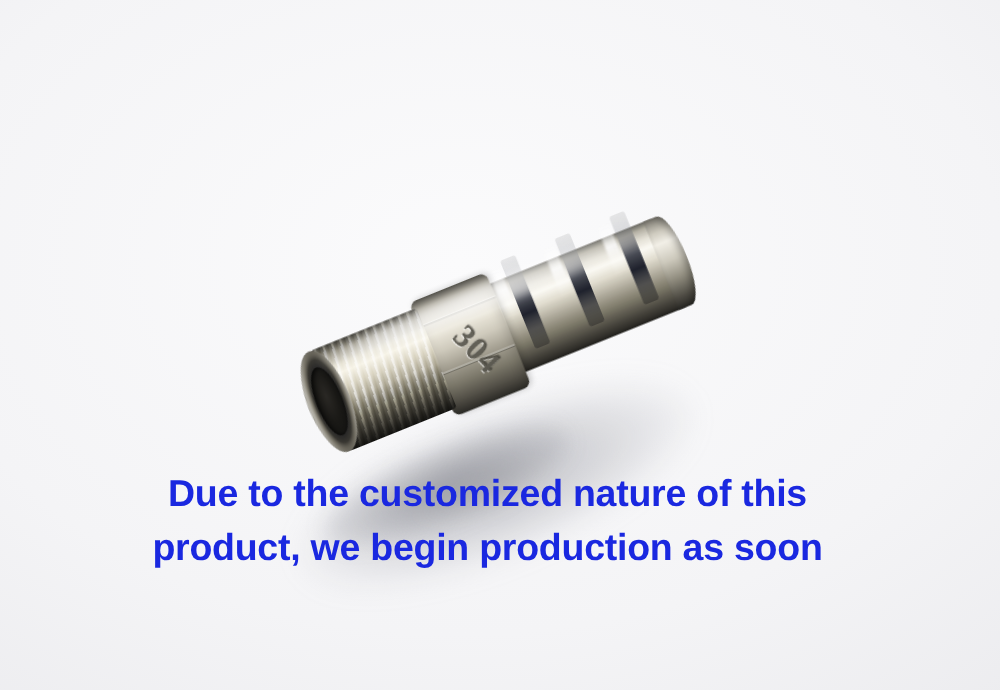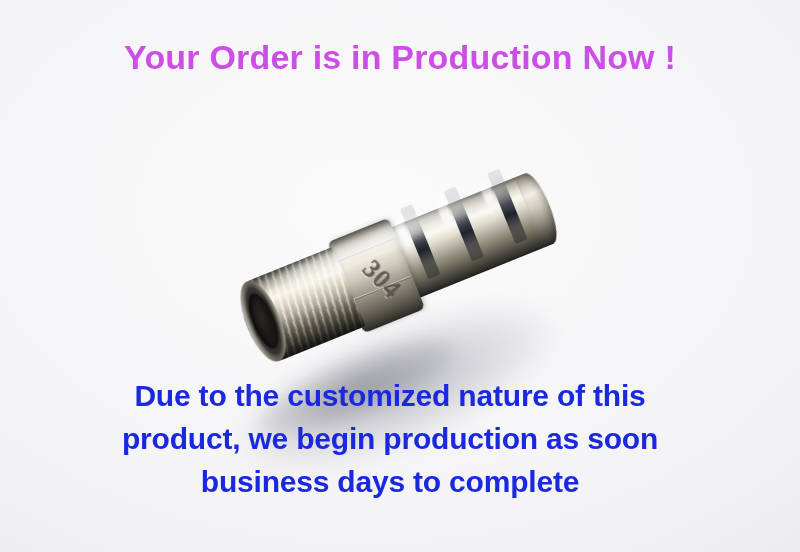--- a/index.html
+++ b/index.html
@@ -331,21 +331,20 @@
     line-height: 43px;
     letter-spacing: -0.2px;
   }
   #body .line { white-space: nowrap; }
 </style>
 </head>
 <body>
 
 <div id="stage">
 
-  <div id="headline">Your Order is in Production Now !</div>
 
   <div id="photo">
 
     <div class="shadow"></div>
     <div class="shadow2"></div>
 
     <div id="fitting">
 
       <div id="barb" class="metal"></div>
       <div class="crest" style="left:176px"></div>
@@ -370,16 +369,15 @@
       <div id="face"></div>
       <div id="bore"></div>
 
       <div id="spec"></div>
     </div>
   </div>
 
   <div id="body">
     <div class="line">Due to the customized nature of this</div>
     <div class="line">product, we begin production as soon</div>
-    <div class="line">business days to complete</div>
   </div>
 
 </div>
 
 </body></html>

